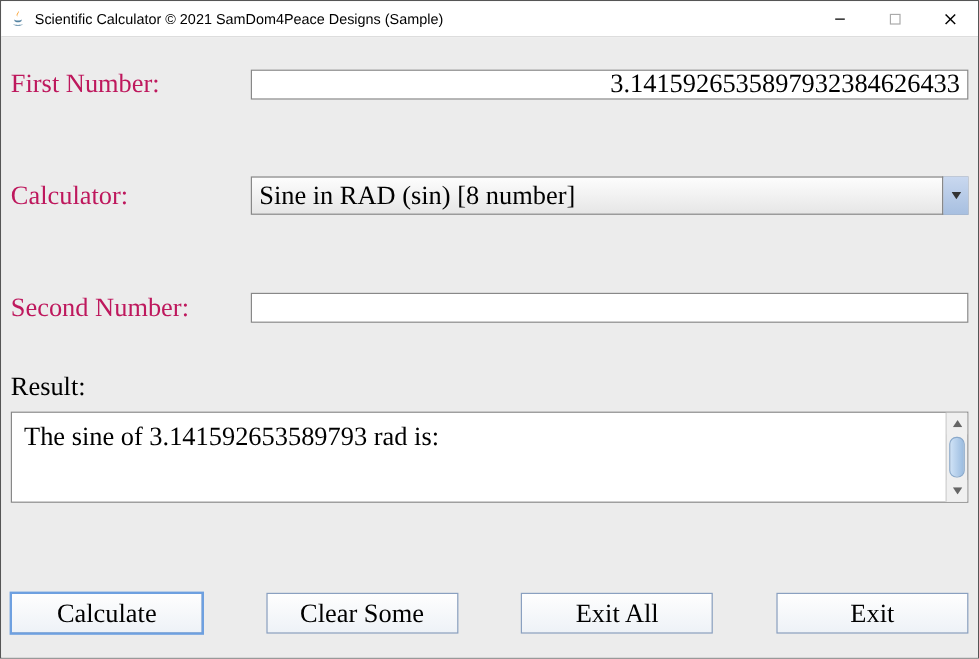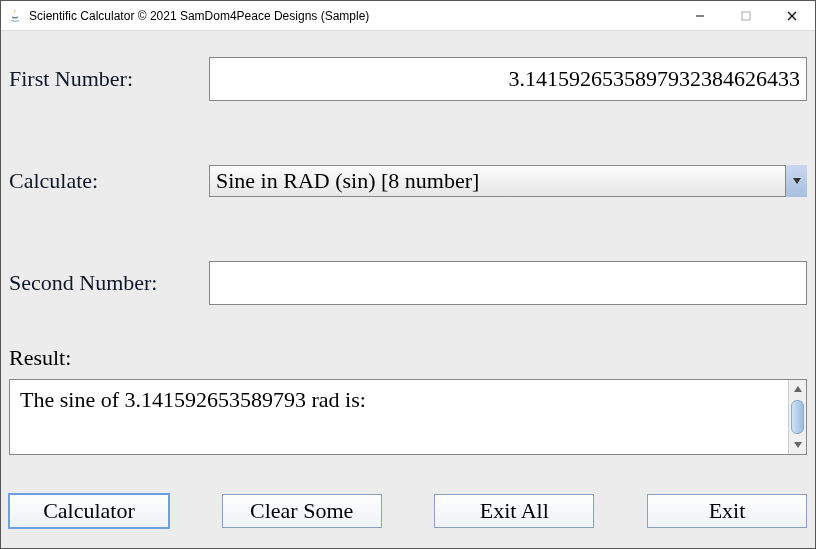--- a/index.html
+++ b/index.html
@@ -58,25 +58,25 @@
   }
   .form-row {
     display: flex;
     align-items: center;
     margin-top: 18px;
   }
   .form-row .label {
     width: 200px;
     font-family: "Times New Roman", serif;
     font-size: 22px;
-    color: #0f172a;
+    color: #be185d;
   }
   .text-input {
     flex: 1;
-    height: 44px;
+    height: 25px;
     border: 1px solid #888;
     background: #fff;
     font-family: "Times New Roman", serif;
     font-size: 22px;
     padding: 2px 6px;
     text-align: right;
     outline: none;
   }
   .text-input.left { text-align: left; }
   .select-wrap {
@@ -210,21 +210,21 @@
   <div class="content">
 
     <div class="form-row">
       <div class="label">First Number:</div>
       <input class="text-input" value="3.1415926535897932384626433" style="">
     </div>
 
     <div class="spacer"></div>
 
     <div class="form-row">
-      <div class="label">Calculate:</div>
+      <div class="label">Calculator:</div>
       <div class="select-wrap">
         <div class="select">
           <span>Sine in RAD (sin) [8 number]</span>
         </div>
         <div class="select-arrow">
           <svg viewBox="0 0 8 6">
               <polygon points="0,0 8,0 4,6" fill="#333"></polygon>
             </svg>
         </div>
       </div>
@@ -251,20 +251,20 @@
           <div class="scroll-arrow">
             <svg viewBox="0 0 8 6">
                 <polygon points="0,0 8,0 4,6" fill="#666"></polygon>
               </svg>
           </div>
         </div>
       </div>
     </div>
 
     <div class="button-row">
-      <div class="btn focused">Calculator</div>
+      <div class="btn focused">Calculate</div>
       <div class="btn">Clear Some</div>
       <div class="btn">Exit All</div>
       <div class="btn">Exit</div>
     </div>
 
   </div>
 </div>
 
 </body></html>

